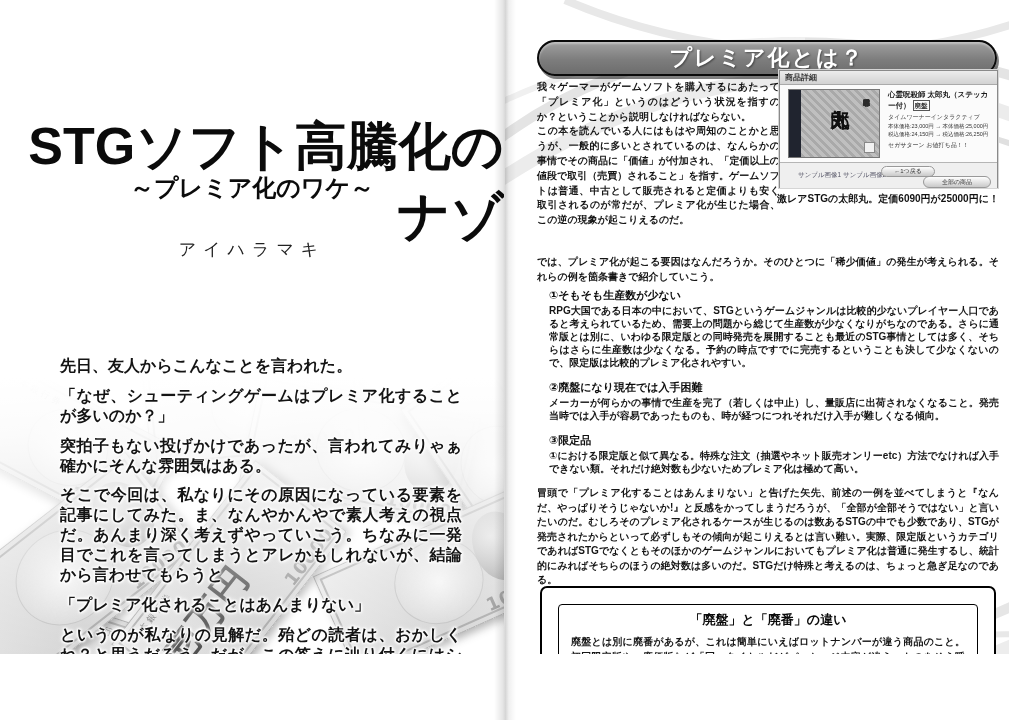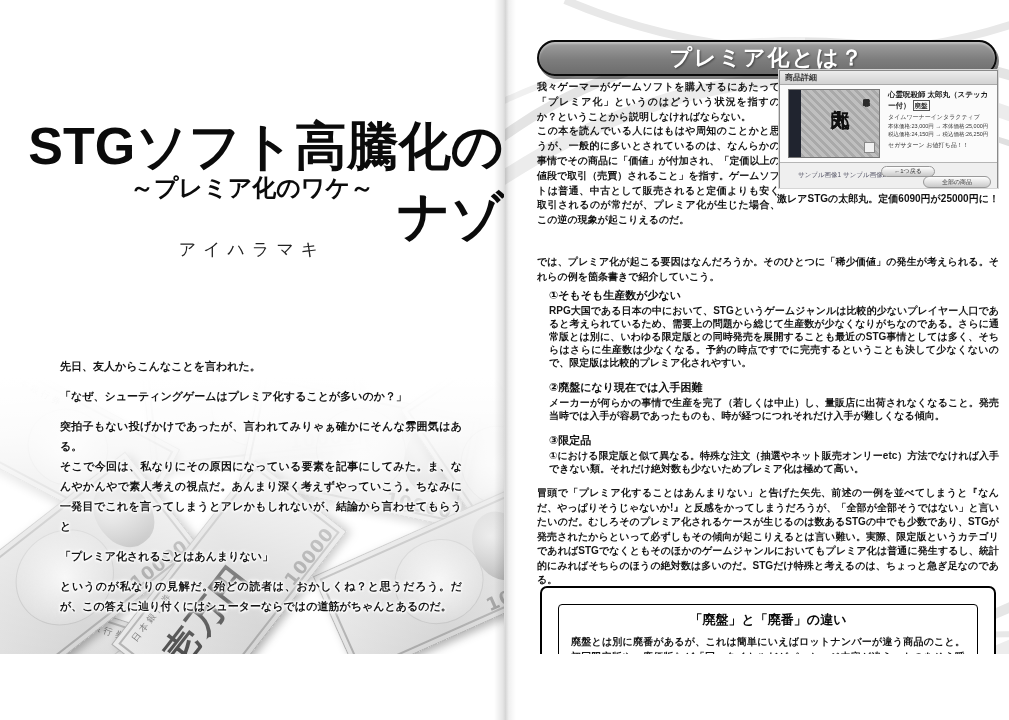--- a/index.html
+++ b/index.html
@@ -18,24 +18,24 @@
     background:linear-gradient(90deg,rgba(0,0,0,0) 0%,rgba(0,0,0,.10) 40%,rgba(0,0,0,.16) 52%,rgba(0,0,0,.06) 68%,rgba(0,0,0,0) 100%);}
 
   .article-title{position:absolute;left:0;top:112px;width:504px;margin:0;text-align:right;
     font-size:52px;font-weight:800;letter-spacing:0px;color:#0b0b0b;z-index:2;}
   .article-subtitle{position:absolute;left:0;top:172px;width:504px;margin:0;text-align:center;
     font-size:24px;font-weight:800;color:#0b0b0b;z-index:2;}
   .author{position:absolute;left:0;top:238px;width:504px;text-align:center;
     font-size:17px;font-weight:400;letter-spacing:7px;color:#222;z-index:2;}
 
   .body-text{position:absolute;left:60px;top:356px;width:402px;z-index:2;}
-  .body-text p{margin:0 0 10px 0;font-size:11px;line-height:20px;font-weight:700;color:#141414;
+  .body-text p{margin:0 0 10px 0;font-size:16px;line-height:20px;font-weight:700;color:#141414;
     text-align:justify;
     text-shadow:0 0 2px #fff,0 0 4px #fff,0 0 6px #fff,1px 1px 2px #fff,-1px -1px 2px #fff,1px -1px 2px #fff,-1px 1px 2px #fff;}
-  .body-text p.no-gap{margin-bottom:0;}
+  .body-text p.no-gap{margin-bottom:9px;}
 
   .pagenum{position:absolute;font-size:9px;color:#222;z-index:4;text-align:center;width:24px;}
   .pagenum-left{left:236px;top:694px;}
   .pagenum-right{left:245px;top:694px;}
 
   
   .money-field{position:absolute;left:0;top:378px;width:504px;height:342px;overflow:hidden;z-index:1;}
   .bill{position:absolute;background:linear-gradient(120deg,#e8e8e8 0%,#cfcfcf 55%,#dedede 100%);
     border:1px solid #a4a4a4;box-shadow:3px 4px 8px rgba(0,0,0,.35);}
   .bframe{position:absolute;inset:4px;border:2px solid rgba(110,110,110,.5);}

